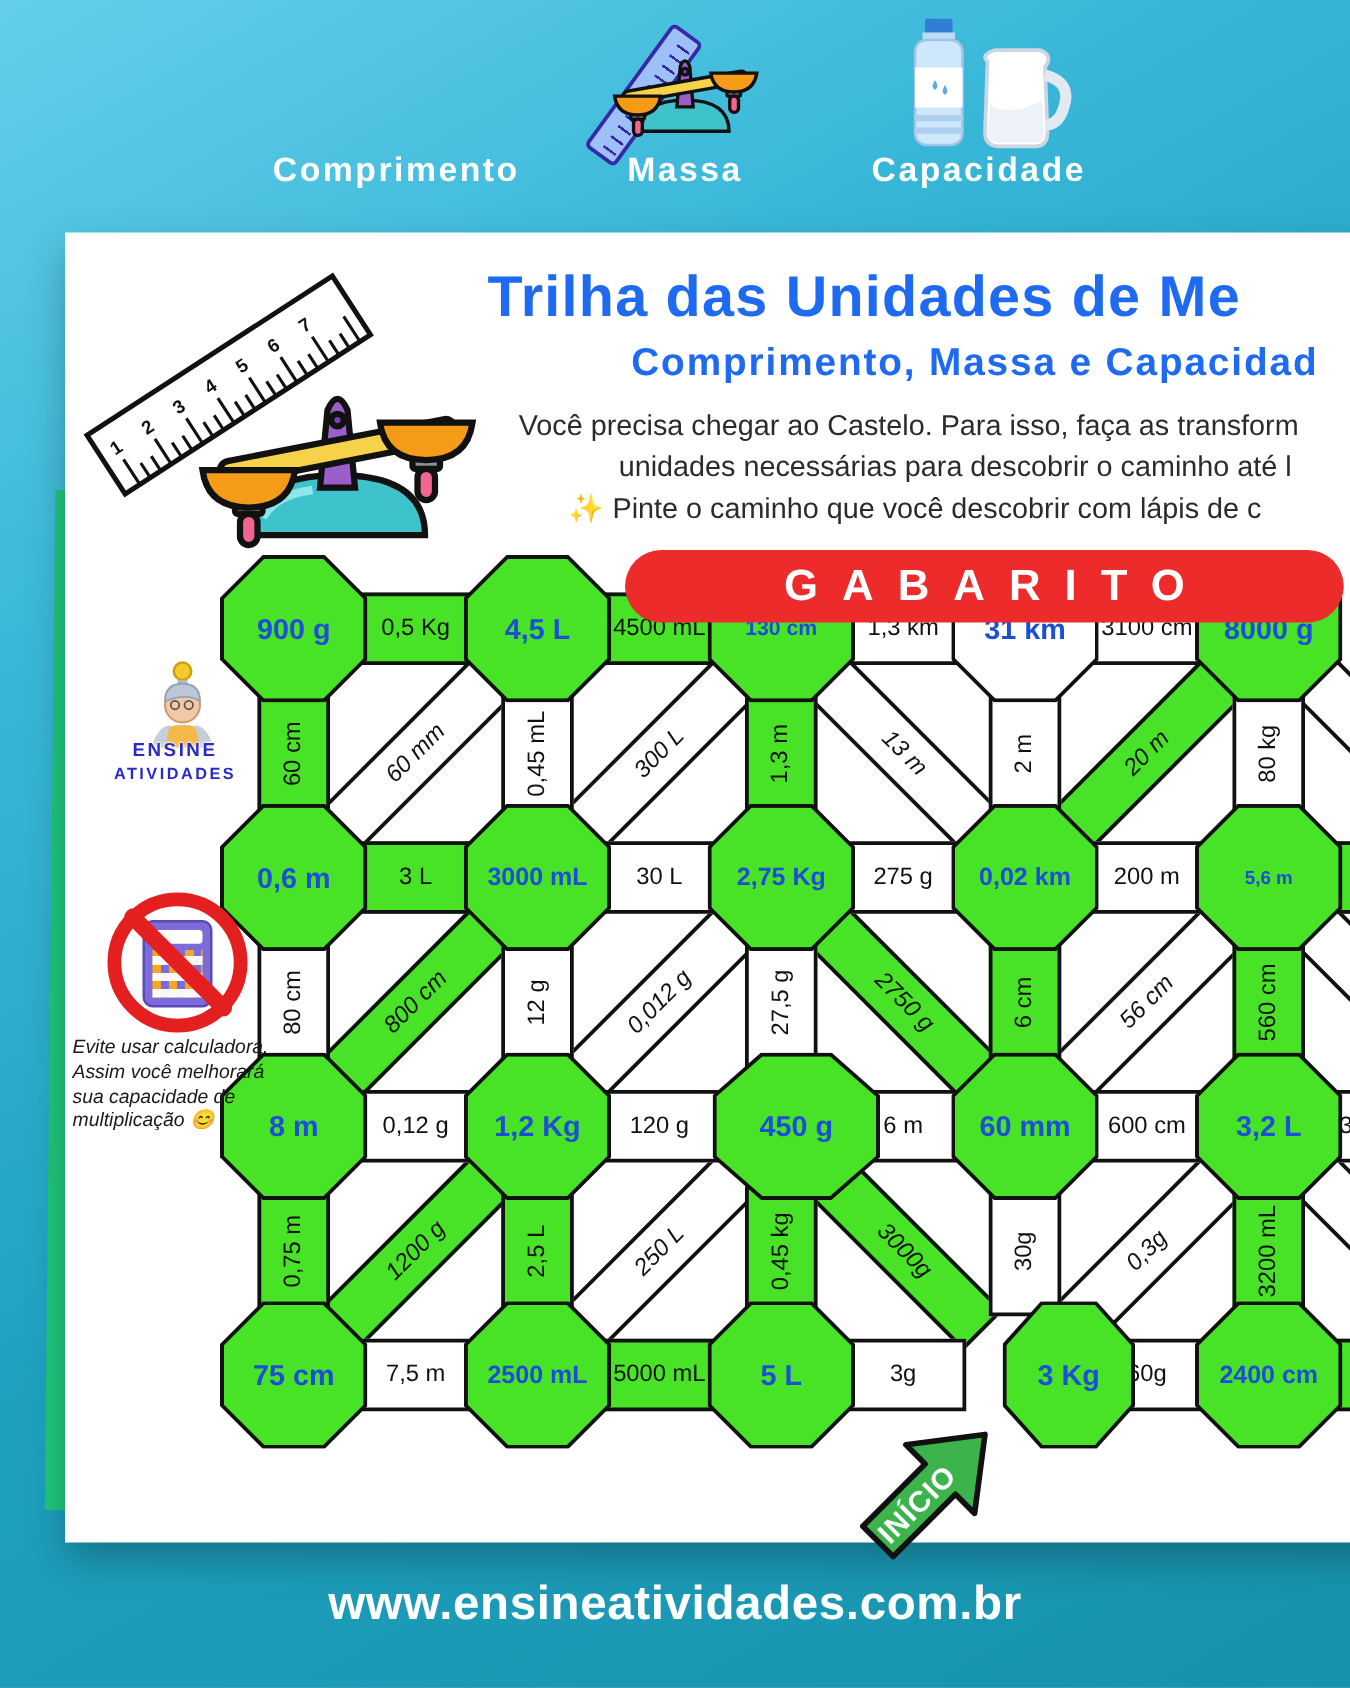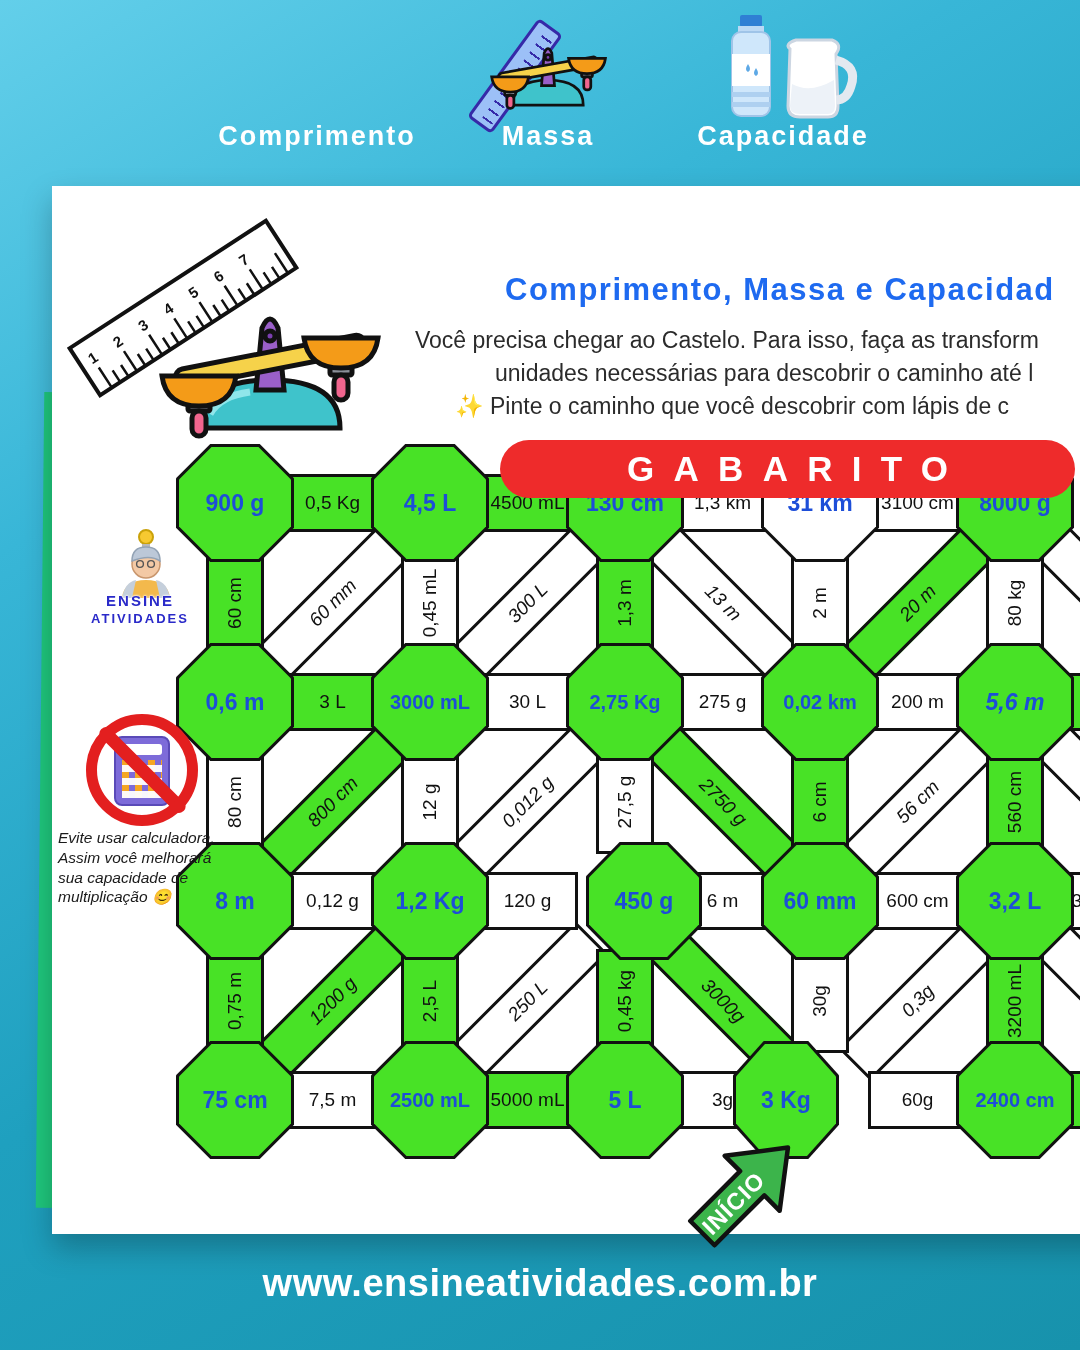--- a/index.html
+++ b/index.html
@@ -149,20 +149,21 @@
       <rect x="38" y="132" width="22" height="11" rx="2" fill="#8a8f98"></rect>
       <rect x="42" y="143" width="14" height="25" rx="7" fill="#f1658e"></rect>
       <path d="M12,108 L86,108 Q82,138 49,138 Q16,138 12,108 Z" fill="#f49b18"></path>
       <rect x="180" y="96" width="22" height="11" rx="2" fill="#8a8f98"></rect>
       <rect x="184" y="107" width="14" height="25" rx="7" fill="#f1658e"></rect>
       <path d="M154,70 L228,70 Q224,100 191,100 Q158,100 154,70 Z" fill="#f49b18"></path>
       <circle cx="120" cy="68" r="5" fill="#7b3fb0"></circle>
     </g>
   </svg>
 
+  <div class="abs page-title">Trilha das Unidades de Me</div>
   <div class="abs instr" style="left:415px;top:327px;">Você precisa chegar ao Castelo. Para isso, faça as transform</div>
   <div class="abs page-subtitle">Comprimento, Massa e Capacidad</div>
   <div class="abs instr" style="left:495px;top:360px;">unidades necessárias para descobrir o caminho até l</div>
   <div class="abs instr" style="left:455px;top:393px;">✨ Pinte o caminho que você descobrir com lápis de c</div>
 
   <div id="board" class="abs">
       <div class="conn diag white" style="left: 242.5px; top: 579.5px; width: 180px; height: 46px; transform: rotate(-45deg);">
         <span>60 mm</span>
       </div>
       <div class="conn diag white" style="left: 437.5px; top: 579.5px; width: 180px; height: 46px; transform: rotate(-45deg);">
@@ -304,21 +305,21 @@
           <span style="font-size: 23px;">900 g</span>
         </div>
       </div>
       <div class="oct" style="left: 371px; top: 444px; width: 118px; height: 118px;">
         <div class="in green">
           <span style="font-size: 23px;">4,5 L</span>
         </div>
       </div>
       <div class="oct" style="left: 566px; top: 444px; width: 118px; height: 118px;">
         <div class="in green">
-          <span style="font-size: 23px;">130 cm</span>
+          <span style="font-size: 17px;">130 cm</span>
         </div>
       </div>
       <div class="oct" style="left: 761px; top: 444px; width: 118px; height: 118px;">
         <div class="in white">
           <span style="font-size: 23px;">31 km</span>
         </div>
       </div>
       <div class="oct" style="left: 956px; top: 444px; width: 118px; height: 118px;">
         <div class="in green">
           <span style="font-size: 23px;">8000 g</span>
@@ -339,34 +340,34 @@
           <span style="font-size: 20px;">2,75 Kg</span>
         </div>
       </div>
       <div class="oct" style="left: 761px; top: 643px; width: 118px; height: 118px;">
         <div class="in green">
           <span style="font-size: 20px;">0,02 km</span>
         </div>
       </div>
       <div class="oct" style="left: 956px; top: 643px; width: 118px; height: 118px;">
         <div class="in green">
-          <span style="font-size: 23px; font-style: italic;">5,6 m</span>
+          <span style="font-size: 15px;">5,6 m</span>
         </div>
       </div>
       <div class="oct" style="left: 176px; top: 842px; width: 118px; height: 118px; padding-left: 42px;">
         <div class="in green">
           <span style="font-size: 23px;">8 m</span>
         </div>
       </div>
       <div class="oct" style="left: 371px; top: 842px; width: 118px; height: 118px;">
         <div class="in green">
           <span style="font-size: 23px;">1,2 Kg</span>
         </div>
       </div>
-      <div class="oct" style="left: 586px; top: 842px; width: 116px; height: 118px;">
+      <div class="oct" style="left: 570px; top: 842px; width: 134px; height: 118px;">
         <div class="in green">
           <span style="font-size: 23px;">450 g</span>
         </div>
       </div>
       <div class="oct" style="left: 761px; top: 842px; width: 118px; height: 118px;">
         <div class="in green">
           <span style="font-size: 23px;">60 mm</span>
         </div>
       </div>
       <div class="oct" style="left: 956px; top: 842px; width: 118px; height: 118px;">
@@ -382,21 +383,21 @@
       <div class="oct" style="left: 371px; top: 1041px; width: 118px; height: 118px;">
         <div class="in green">
           <span style="font-size: 20px;">2500 mL</span>
         </div>
       </div>
       <div class="oct" style="left: 566px; top: 1041px; width: 118px; height: 118px;">
         <div class="in green">
           <span style="font-size: 23px;">5 L</span>
         </div>
       </div>
-      <div class="oct" style="left: 733px; top: 1041px; width: 106px; height: 118px; padding-left: 16px;">
+      <div class="oct" style="left: 802px; top: 1041px; width: 106px; height: 118px; padding-left: 16px;">
         <div class="in green">
           <span style="font-size: 23px;">3 Kg</span>
         </div>
       </div>
       <div class="oct" style="left: 956px; top: 1041px; width: 118px; height: 118px;">
         <div class="in green">
           <span style="font-size: 20px;">2400 cm</span>
         </div>
       </div>
     </div>

